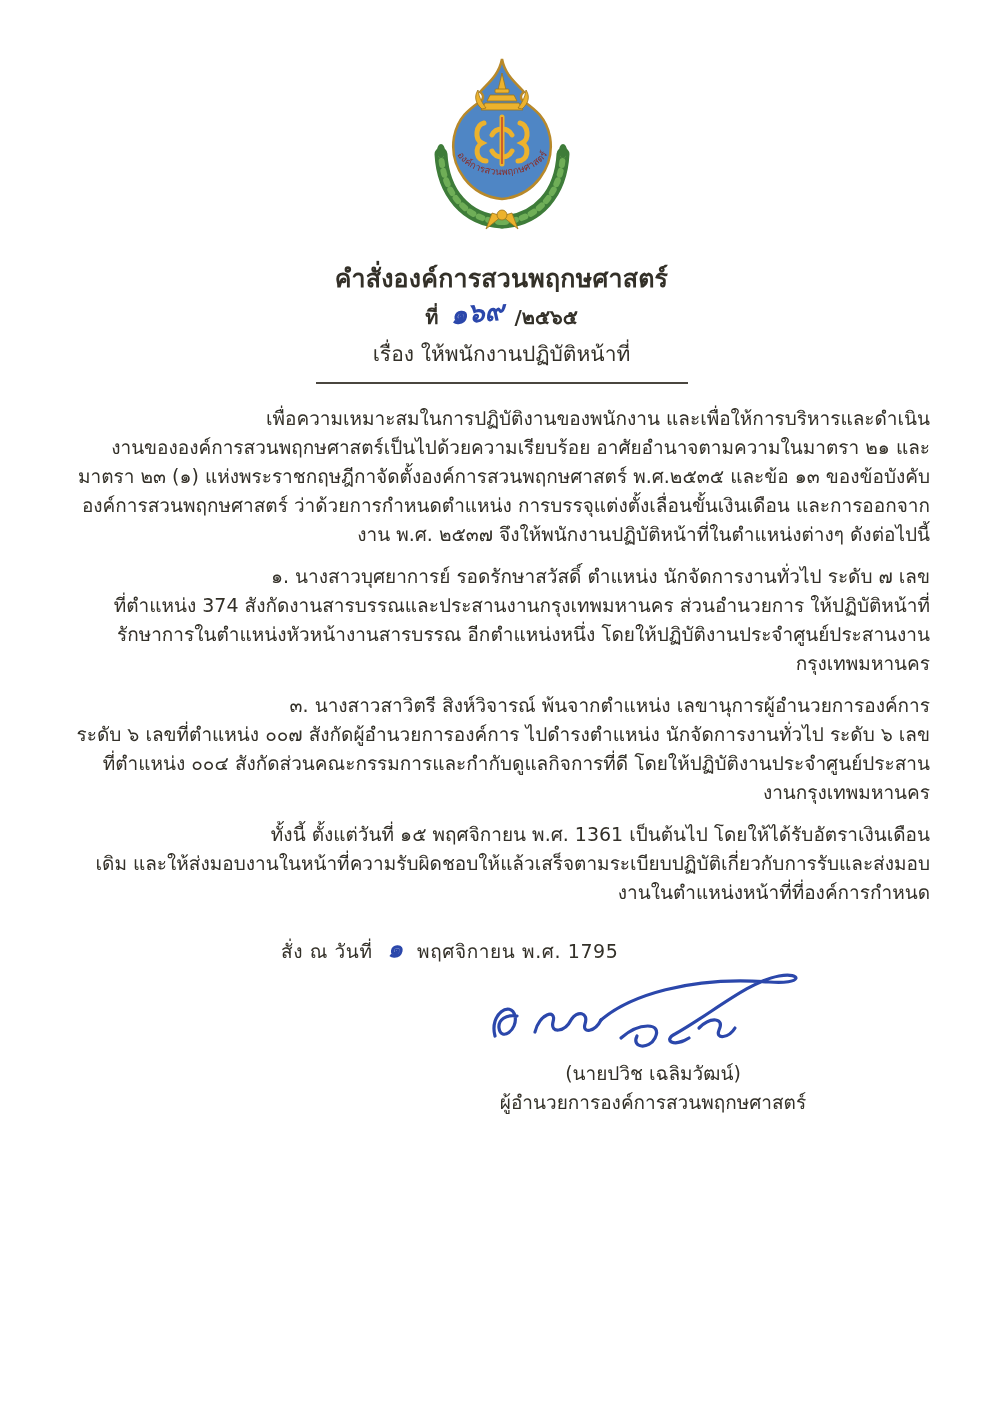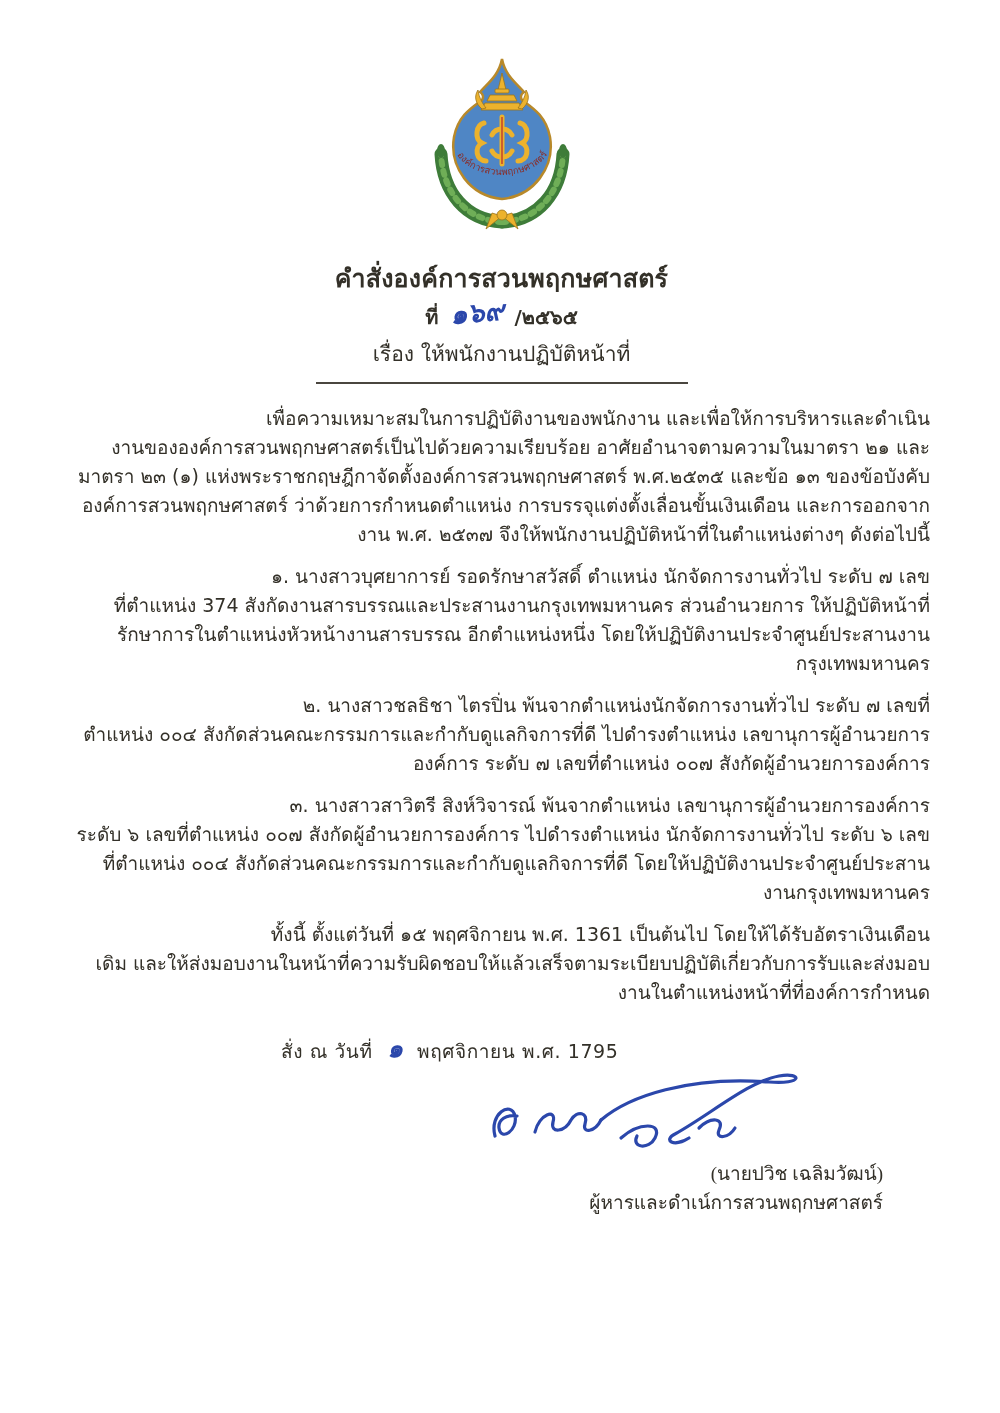--- a/index.html
+++ b/index.html
@@ -21,21 +21,21 @@
     margin:0 10px 0 12px;position:relative;top:-2px;
   }
   .hand-day{
     color:#2b47ab;font-family:"DejaVu Serif",serif;font-style:italic;font-weight:bold;
     display:inline-block;transform:rotate(-3deg);font-size:25px;line-height:18px;
     margin:0 14px;position:relative;top:-1px;
   }
   .divider{width:372px;border:none;border-top:2px solid #4a463f;margin:12px auto 20px;}
   p.doc{font-size:19px;line-height:29px;margin:0 0 13px 0;text-indent:190px;text-align:right;}
   .issued-line{font-size:19px;line-height:29px;padding-left:208px;margin-top:30px;letter-spacing:.6px;}
-  .sig-block{width:460px;margin-left:350px;text-align:right;margin-top:4px;font-family:Liberation Serif, serif;}
+  .sig-block{width:460px;margin-left:350px;text-align:center;margin-top:4px;}
   .sig-svg{display:block;margin:0 auto -6px;}
   .sig-name{font-size:19px;line-height:27px;}
   .sig-pos{font-size:19px;line-height:27px;margin-top:2px;}
 </style>
 </head>
 <body>
 
 <div class="page">
   <div class="content">
 
@@ -91,37 +91,36 @@
       <div class="order-line">
         <span>ที่</span><span class="hand">๑๖๙</span><span>/๒๕๖๕</span>
       </div>
       <div class="subject-line">เรื่อง  ให้พนักงานปฏิบัติหน้าที่</div>
       <hr class="divider">
     </div>
 
     <div>
       <p class="doc">เพื่อความเหมาะสมในการปฏิบัติงานของพนักงาน และเพื่อให้การบริหารและดำเนินงานขององค์การสวนพฤกษศาสตร์เป็นไปด้วยความเรียบร้อย อาศัยอำนาจตามความในมาตรา ๒๑ และมาตรา ๒๓ (๑) แห่งพระราชกฤษฎีกาจัดตั้งองค์การสวนพฤกษศาสตร์ พ.ศ.๒๕๓๕ และข้อ ๑๓ ของข้อบังคับองค์การสวนพฤกษศาสตร์ ว่าด้วยการกำหนดตำแหน่ง การบรรจุแต่งตั้งเลื่อนขั้นเงินเดือน และการออกจากงาน พ.ศ. ๒๕๓๗  จึงให้พนักงานปฏิบัติหน้าที่ในตำแหน่งต่างๆ ดังต่อไปนี้</p>
       <p class="doc">๑. นางสาวบุศยาการย์ รอดรักษาสวัสดิ์ ตำแหน่ง นักจัดการงานทั่วไป ระดับ ๗ เลขที่ตำแหน่ง 374 สังกัดงานสารบรรณและประสานงานกรุงเทพมหานคร ส่วนอำนวยการ ให้ปฏิบัติหน้าที่รักษาการในตำแหน่งหัวหน้างานสารบรรณ อีกตำแหน่งหนึ่ง โดยให้ปฏิบัติงานประจำศูนย์ประสานงานกรุงเทพมหานคร</p>
-      <p class="doc">๒. นางสาวชลธิชา ไตรปิ่น พ้นจากตำแหน่งนักจัดการงานทั่วไป ระดับ ๗ เลขที่ตำแหน่ง ๐๐๔ สังกัดส่วนคณะกรรมการและกำกับดูแลกิจการที่ดี ไปดำรงตำแหน่ง เลขานุการผู้อำนวยการองค์การ ระดับ ๗ เลขที่ตำแหน่ง ๐๐๗ สังกัดผู้อำนวยการองค์การ</p>
       <p class="doc">๓. นางสาวสาวิตรี สิงห์วิจารณ์ พ้นจากตำแหน่ง เลขานุการผู้อำนวยการองค์การ ระดับ ๖ เลขที่ตำแหน่ง ๐๐๗ สังกัดผู้อำนวยการองค์การ ไปดำรงตำแหน่ง นักจัดการงานทั่วไป ระดับ ๖ เลขที่ตำแหน่ง ๐๐๔ สังกัดส่วนคณะกรรมการและกำกับดูแลกิจการที่ดี โดยให้ปฏิบัติงานประจำศูนย์ประสานงานกรุงเทพมหานคร</p>
       <p class="doc">ทั้งนี้ ตั้งแต่วันที่ ๑๕ พฤศจิกายน พ.ศ. 1361 เป็นต้นไป โดยให้ได้รับอัตราเงินเดือนเดิม และให้ส่งมอบงานในหน้าที่ความรับผิดชอบให้แล้วเสร็จตามระเบียบปฏิบัติเกี่ยวกับการรับและส่งมอบงานในตำแหน่งหน้าที่ที่องค์การกำหนด</p>
     </div>
 
     <div class="issued-line">
       <span>สั่ง  ณ  วันที่</span><span class="hand-day">๑</span><span>พฤศจิกายน  พ.ศ. 1795</span>
     </div>
 
     <div class="sig-block">
       <svg class="sig-svg" width="360" height="96" viewBox="0 0 360 96">
         <g fill="none" stroke="#2b47ab" stroke-width="3.2" stroke-linecap="round" stroke-linejoin="round">
           <path d="M22 66 C16 44 38 30 42 46 C45 60 28 72 26 58 C25 50 33 44 44 46"></path>
           <path d="M62 62 C66 44 84 38 80 52 C77 64 92 62 98 50 C104 40 116 42 112 54 C109 64 122 62 128 50"></path>
           <path d="M128 50 C156 26 216 6 296 12 C330 15 330 2 306 6 C276 11 238 44 202 64 C190 70 200 78 216 68"></path>
           <path d="M148 68 C166 52 190 52 182 68 C176 80 158 78 164 66"></path>
           <path d="M226 58 C238 46 252 48 246 60 C242 70 256 68 262 58"></path>
         </g>
       </svg>
       <div class="sig-name">(นายปวิช  เฉลิมวัฒน์)</div>
-      <div class="sig-pos">ผู้หารและดำเน์การสวนพฤกษศาสตร์</div>
+      <div class="sig-pos">ผู้อำนวยการองค์การสวนพฤกษศาสตร์</div>
     </div>
 
   </div>
 </div>
 
 </body></html>

